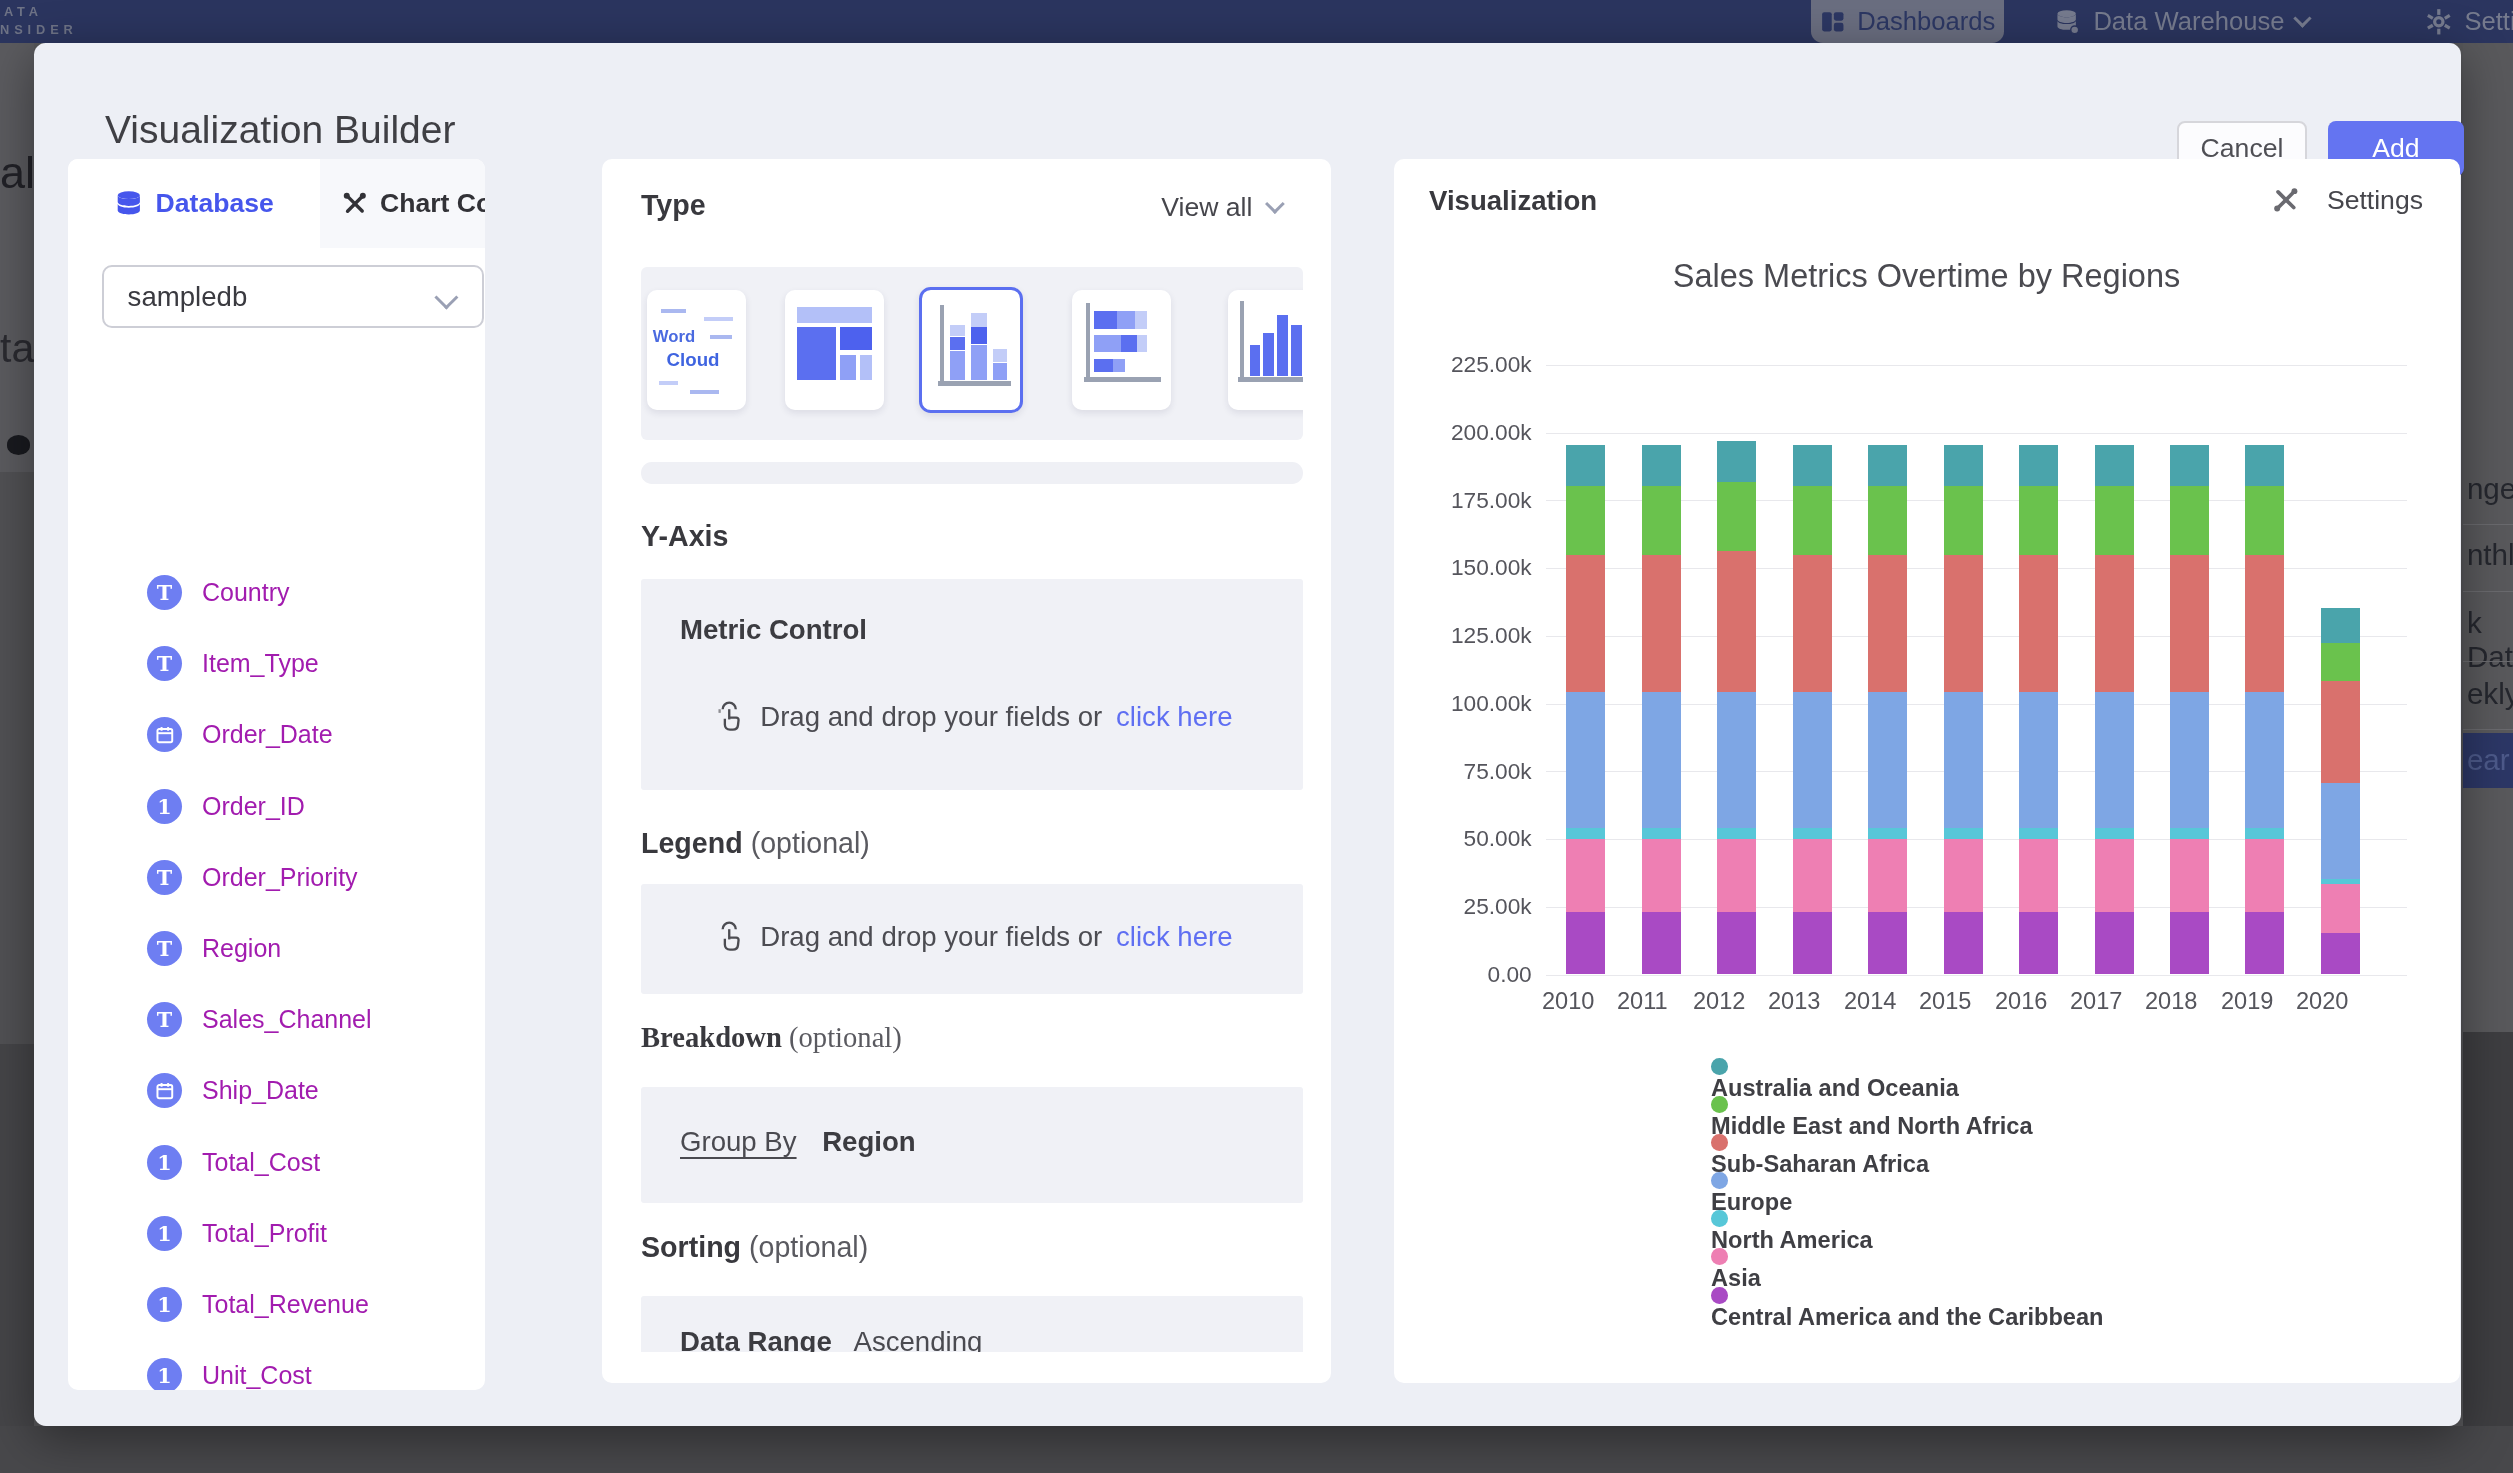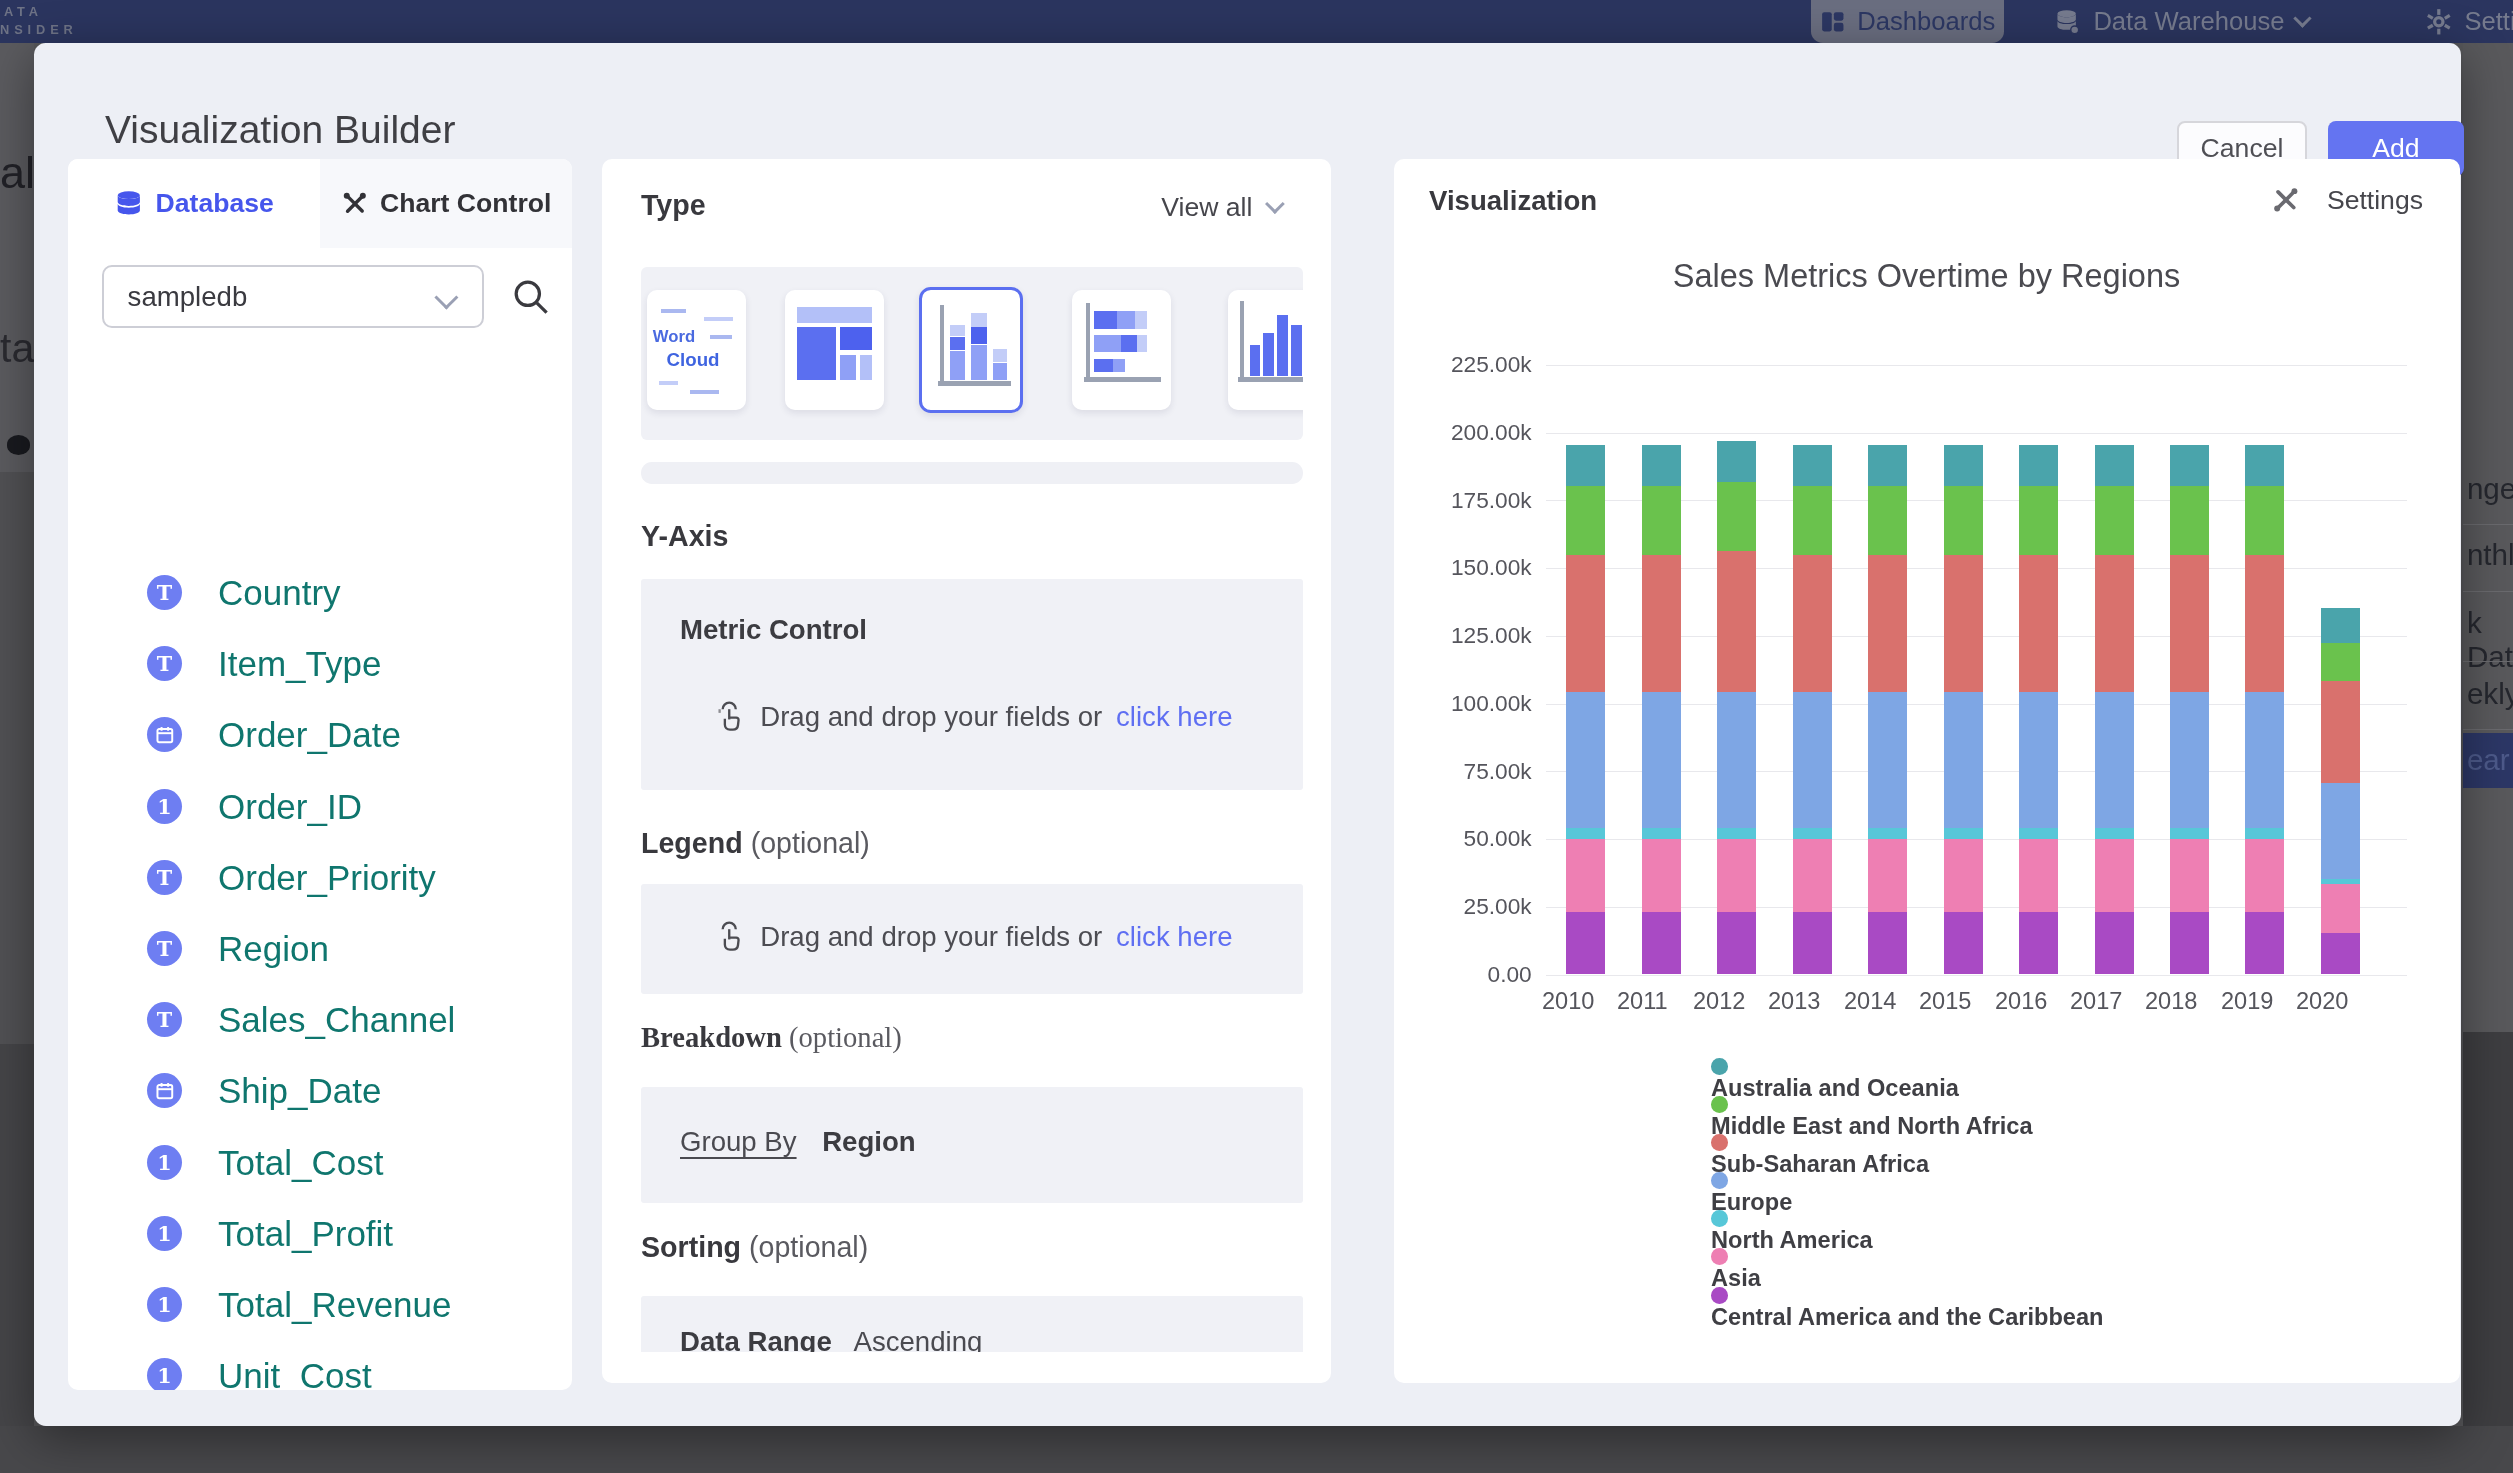--- a/index.html
+++ b/index.html
@@ -23,40 +23,40 @@
   .menu-div{position:absolute;left:0;width:51px;height:1px;background:#6a6a6e;}
   
   #modal{left:34px;top:43px;width:2427px;height:1383px;background:#edeff5;border-radius:11.8px;
     box-shadow:0 11.8px 49px rgba(0,0,0,.4);}
   #modal-title{left:71px;top:65px;font-size:39px;color:#3f3f44;font-weight:500;}
   .btn{display:flex;align-items:center;justify-content:center;border-radius:7.9px;font-size:26.6px;cursor:pointer;}
   #btn-cancel{left:2143px;top:78px;width:130px;height:55px;background:#fcfcfe;border:2px solid #d6d6db;color:#4f4f55;box-sizing:border-box;}
   #btn-add{left:2294px;top:78px;width:136px;height:55px;background:#6474f1;color:#fff;}
   .card{background:#fff;border-radius:9.9px;}
   
-  #left-card{left:69px;top:160px;width:504px;height:1231px;overflow:hidden;}
+  #left-card{left:69px;top:160px;width:417px;height:1231px;overflow:hidden;}
   .tab{width:252px;height:89px;display:flex;align-items:center;justify-content:center;gap:11.8px;
     font-size:26.6px;font-weight:700;box-sizing:border-box;cursor:pointer;}
   #tab-db{left:0;top:0;color:#4656ec;background:#fff;}
   #tab-cc{left:252px;top:0;color:#323237;background:#f7f8fb;}
   #db-select{left:34px;top:106px;width:382px;height:63px;border:2px solid #cdced6;border-radius:9.9px;
     background:#fff;box-sizing:border-box;display:flex;align-items:center;font-size:27.6px;color:#3a3a40;padding-left:23.6px;}
   .chev{width:13.8px;height:13.8px;border-right:3px solid #9aa0b4;border-bottom:3px solid #9aa0b4;
     transform:rotate(45deg);display:inline-block;}
   .caret{width:0;height:0;border-left:10.8px solid transparent;border-right:10.8px solid transparent;
     border-top:13.8px solid #35353a;display:inline-block;}
   #tree-row{left:41px;top:213px;width:463px;height:43px;display:flex;align-items:center;gap:15.8px;}
   #tree-label{font-size:26.6px;font-weight:500;color:#323238;}
   .kebab{display:flex;flex-direction:column;gap:4.9px;cursor:pointer;padding:3.9px;}
   .kebab i{width:4.9px;height:4.9px;border-radius:50%;background:#3f3f44;}
   .field-row{position:absolute;left:0;width:504px;height:59px;display:flex;align-items:center;cursor:pointer;}
   .field-ic{position:absolute;left:79px;width:35px;height:35px;border-radius:50%;background:#6e7ef2;
     color:#fff;display:flex;align-items:center;justify-content:center;
     font-family:"DejaVu Serif",serif;font-weight:700;font-size:20.7px;}
-  .field-lb{position:absolute;left:150px;font-size:35px;color:#0f766e;}
+  .field-lb{position:absolute;left:134px;font-size:25px;color:#a21caf;}
   
   #mid-card{left:603px;top:160px;width:729px;height:1224px;}
   #mid-scroll{position:absolute;left:0;top:0;width:729px;height:1193px;overflow:hidden;}
   .h-sec{font-size:28.6px;font-weight:700;color:#39393e;}
   .h-opt{font-weight:400;color:#5a5a60;}
   .gcard{position:absolute;left:39px;width:662px;background:#f0f1f6;border-radius:3px;}
   .gcard-title{position:absolute;left:39px;top:35px;font-size:27.6px;font-weight:700;color:#3c3c41;}
   .dragline{position:absolute;left:0;width:100%;display:flex;align-items:center;justify-content:center;
     gap:13.8px;font-size:27.6px;color:#4c4c52;}
   .link{color:#5f6ff2;cursor:pointer;}

